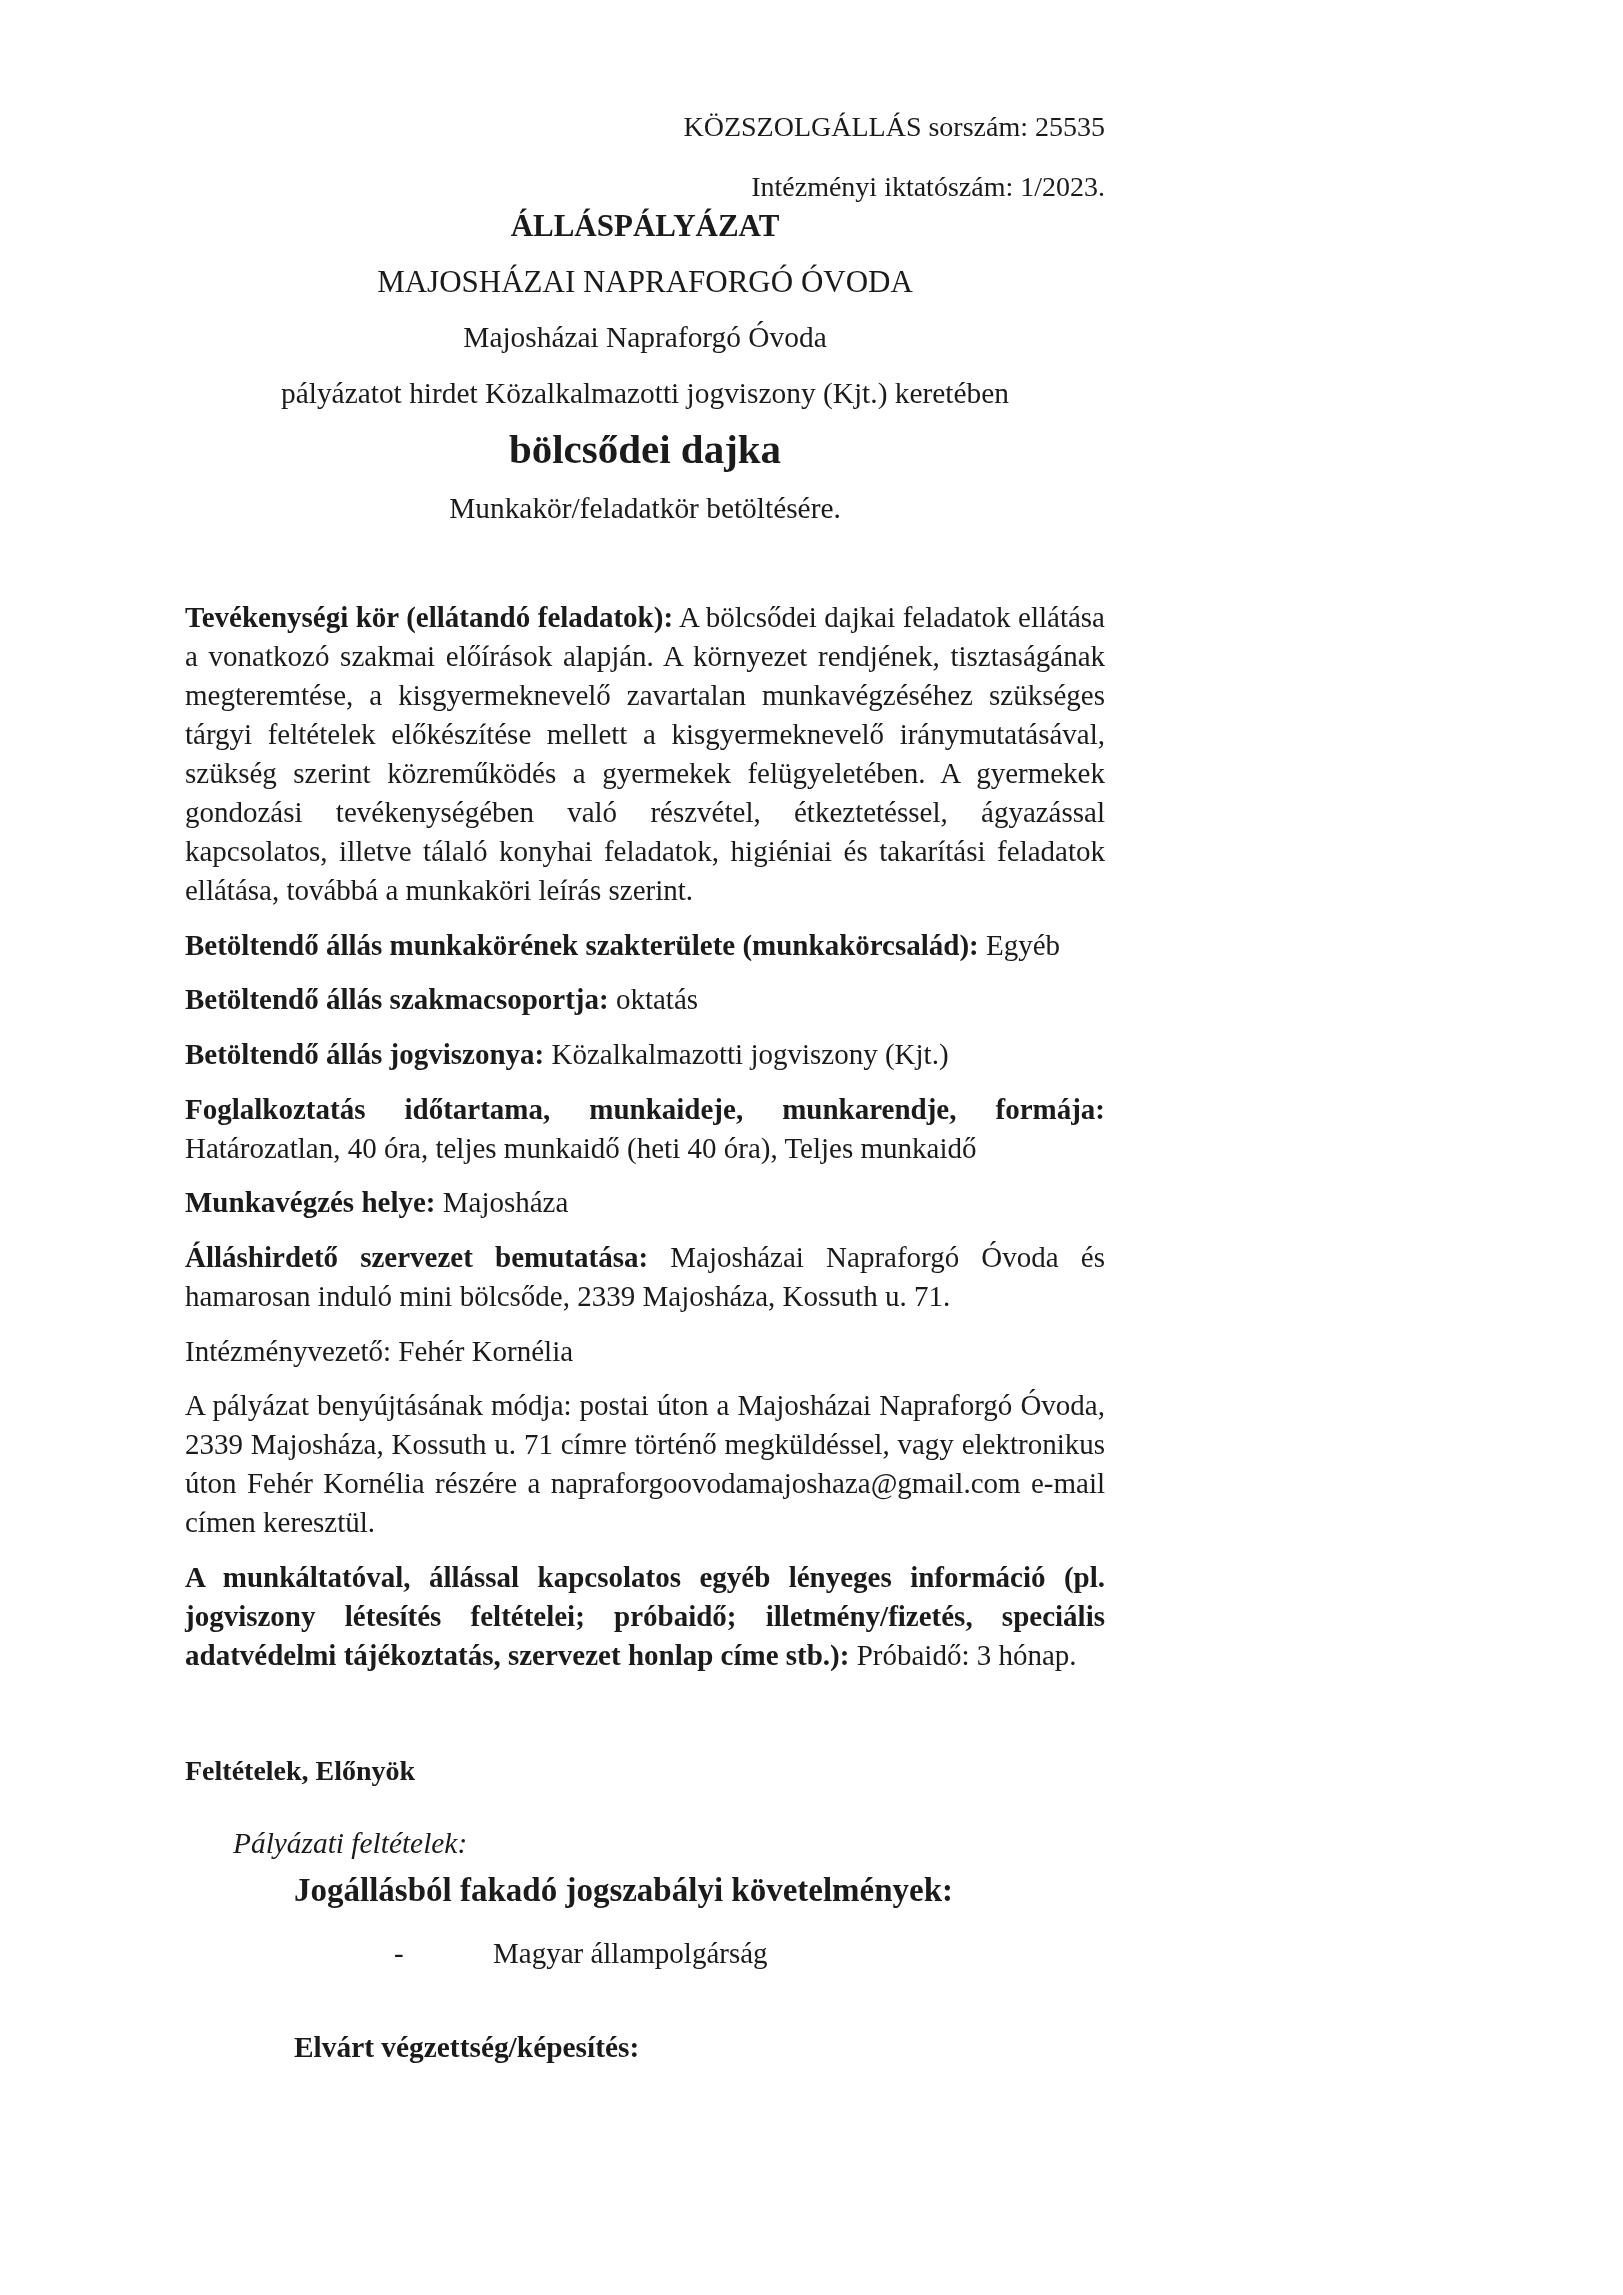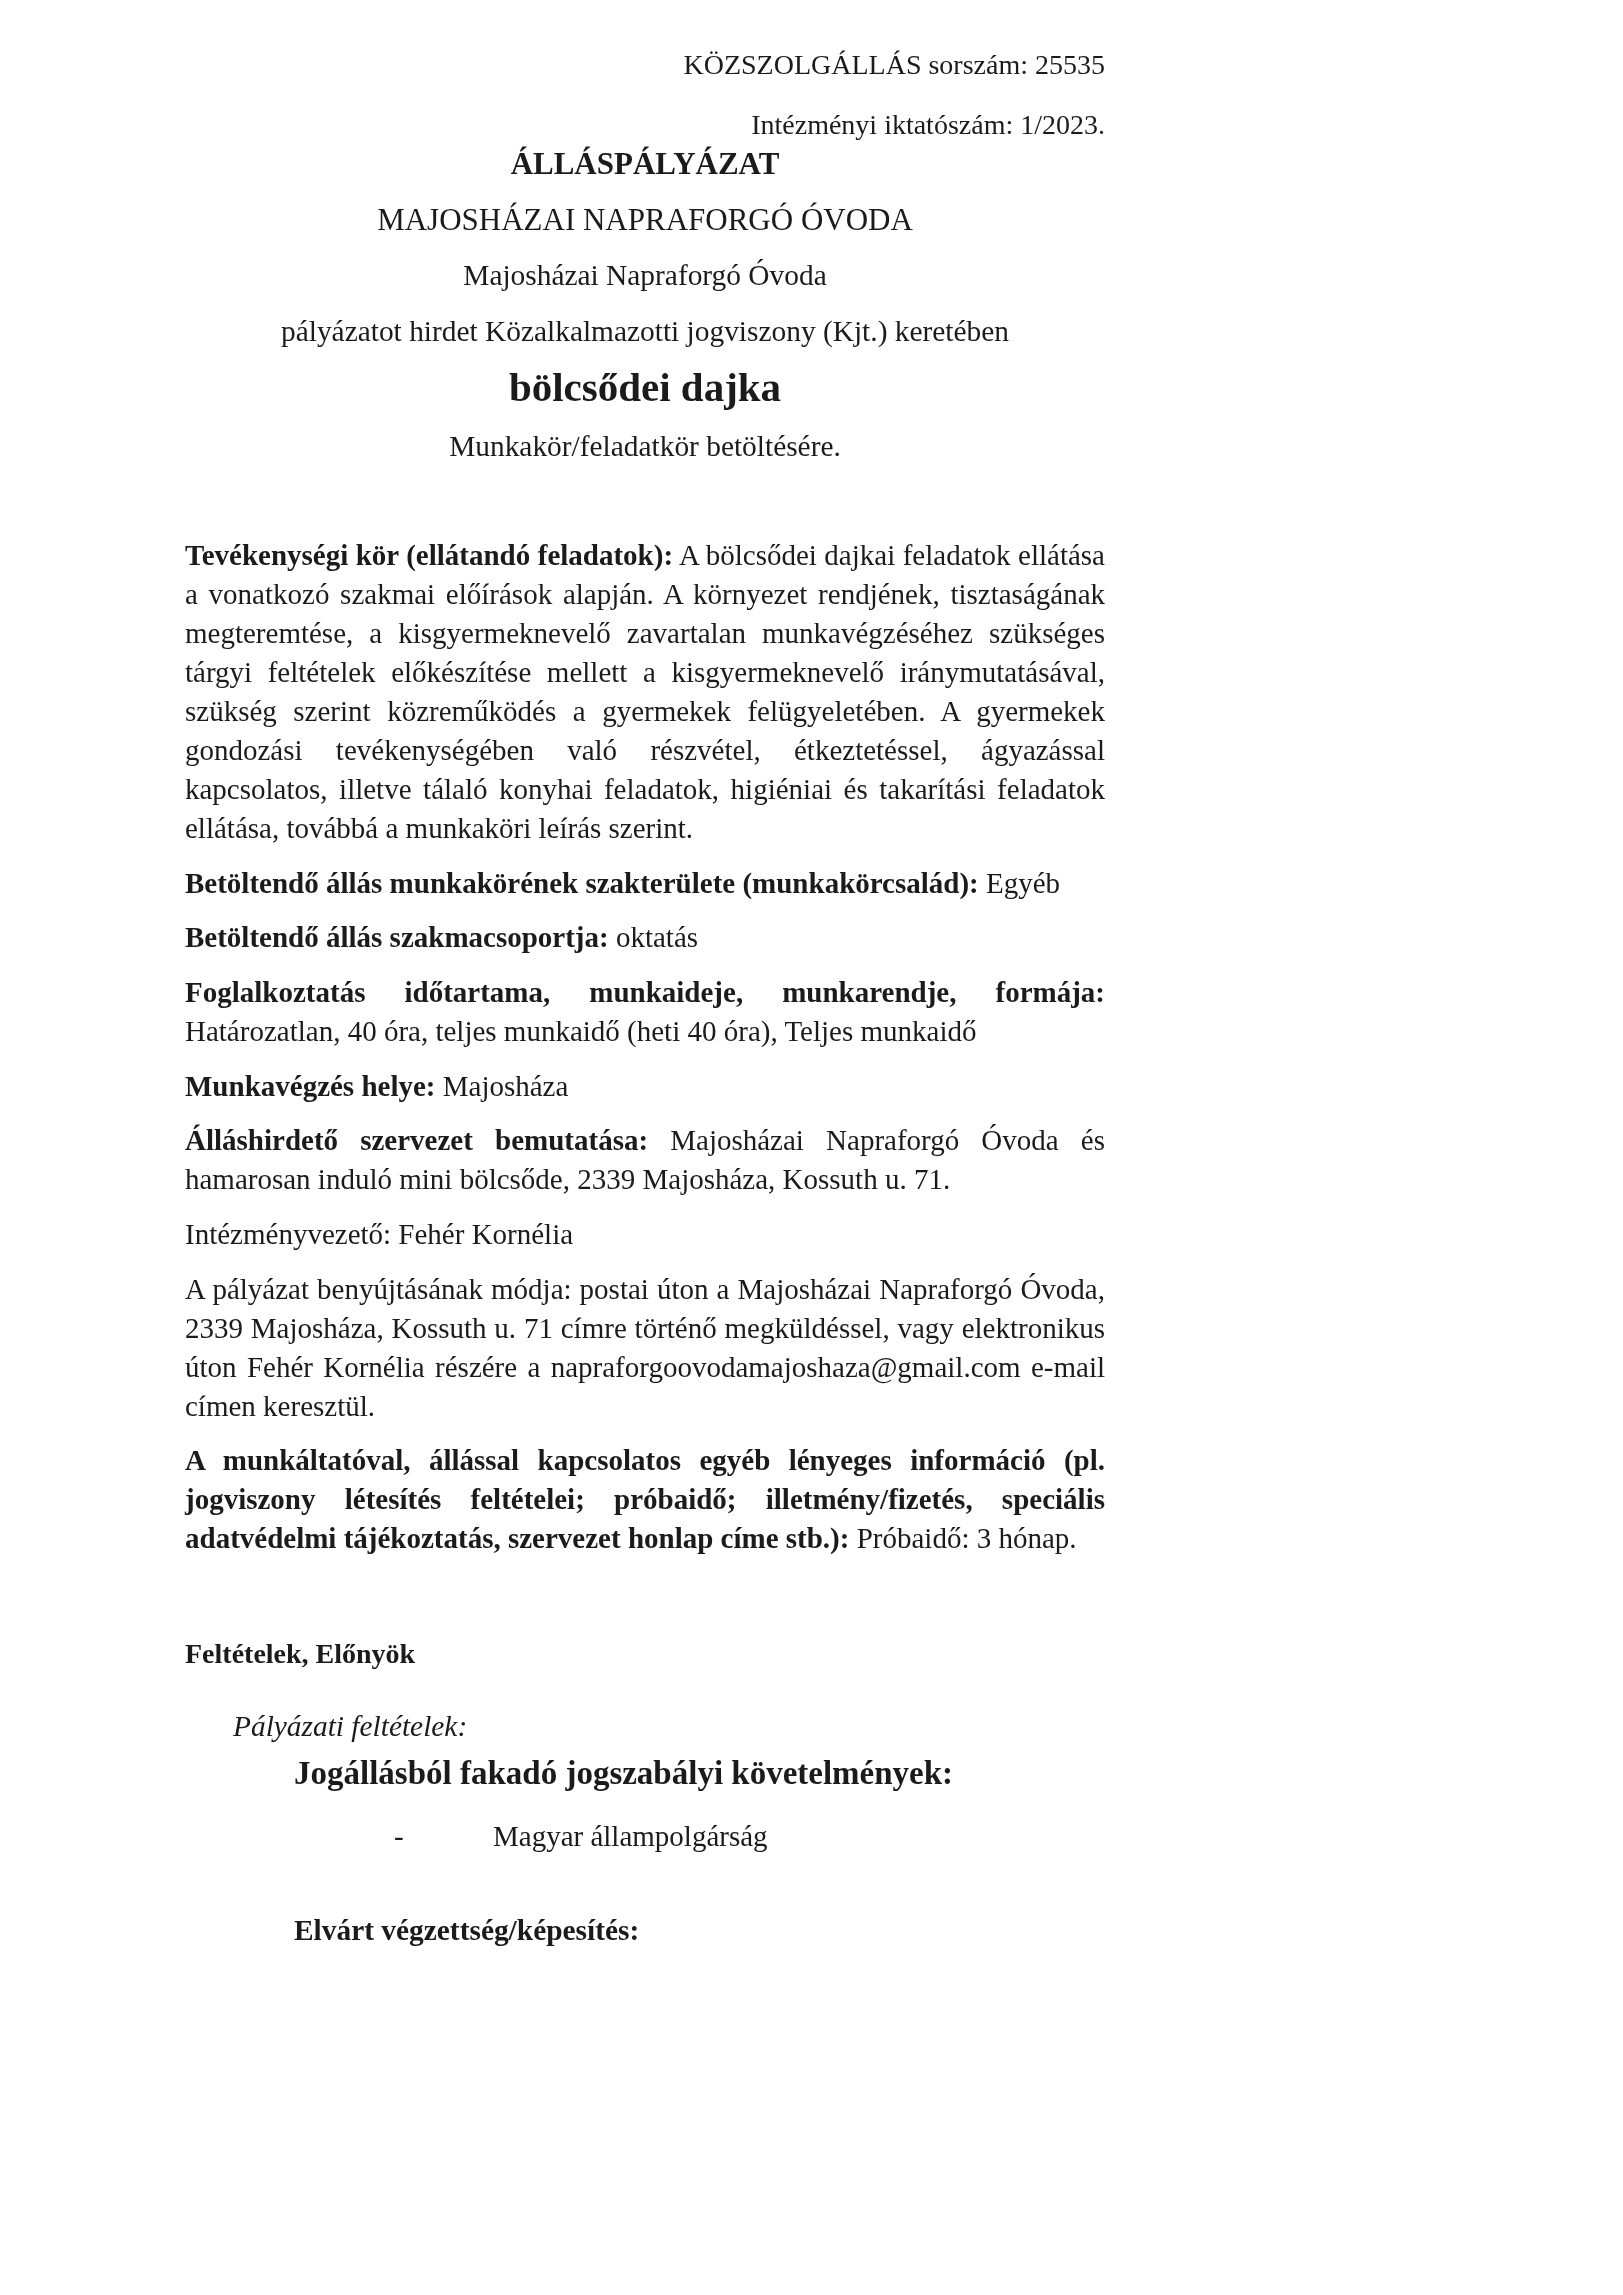--- a/index.html
+++ b/index.html
@@ -5,21 +5,21 @@
   html, body {
     margin: 0;
     padding: 0;
     background: #ffffff;
   }
   .page {
     position: relative;
     width: 1289px;
     height: 2295px;
     box-sizing: border-box;
-    padding: 46px 184px 79px 185px;
+    padding: 108px 184px 79px 185px;
     background: #ffffff;
     font-family: "Liberation Serif", "DejaVu Serif", serif;
     color: #1b1b1b;
     overflow: hidden;
   }
   .meta {
     text-align: right;
     font-size: 28px;
     line-height: 38px;
   }
@@ -104,20 +104,21 @@
   <div class="center-line announce">pályázatot hirdet Közalkalmazotti jogviszony (Kjt.) keretében</div>
   <div class="center-line position-title">bölcsődei dajka</div>
   <div class="center-line subtitle">Munkakör/feladatkör betöltésére.</div>
 
   <p class="body-p"><b>Tevékenységi kör (ellátandó feladatok):</b> <span>A bölcsődei dajkai feladatok ellátása a vonatkozó szakmai előírások alapján. A környezet rendjének, tisztaságának megteremtése, a kisgyermeknevelő zavartalan munkavégzéséhez szükséges tárgyi feltételek előkészítése mellett a kisgyermeknevelő iránymutatásával, szükség szerint közreműködés a gyermekek felügyeletében. A gyermekek gondozási tevékenységében való részvétel, étkeztetéssel, ágyazással kapcsolatos, illetve tálaló konyhai feladatok, higiéniai és takarítási feladatok ellátása, továbbá a munkaköri leírás szerint.</span></p>
 
   <p class="body-p"><b>Betöltendő állás munkakörének szakterülete (munkakörcsalád):</b> <span>Egyéb</span></p>
 
   <p class="body-p"><b>Betöltendő állás szakmacsoportja:</b> <span>oktatás</span></p>
 
+  <p class="body-p"><b>Betöltendő állás jogviszonya:</b> <span>Közalkalmazotti jogviszony (Kjt.)</span></p>
 
   <p class="body-p"><b>Foglalkoztatás időtartama, munkaideje, munkarendje, formája:</b> <span>Határozatlan, 40 óra, teljes munkaidő (heti 40 óra), Teljes munkaidő</span></p>
 
   <p class="body-p"><b>Munkavégzés helye:</b> <span>Majosháza</span></p>
 
   <p class="body-p"><b>Álláshirdető szervezet bemutatása:</b> <span>Majosházai Napraforgó Óvoda és hamarosan induló mini bölcsőde, 2339 Majosháza, Kossuth u. 71.</span></p>
 
   <p class="body-p"><span>Intézményvezető: Fehér Kornélia</span></p>
 
   <p class="body-p"><span>A pályázat benyújtásának módja: postai úton a Majosházai Napraforgó Óvoda, 2339 Majosháza, Kossuth u. 71 címre történő megküldéssel, vagy elektronikus úton Fehér Kornélia részére a napraforgoovodamajoshaza@gmail.com e-mail címen keresztül.</span></p>

